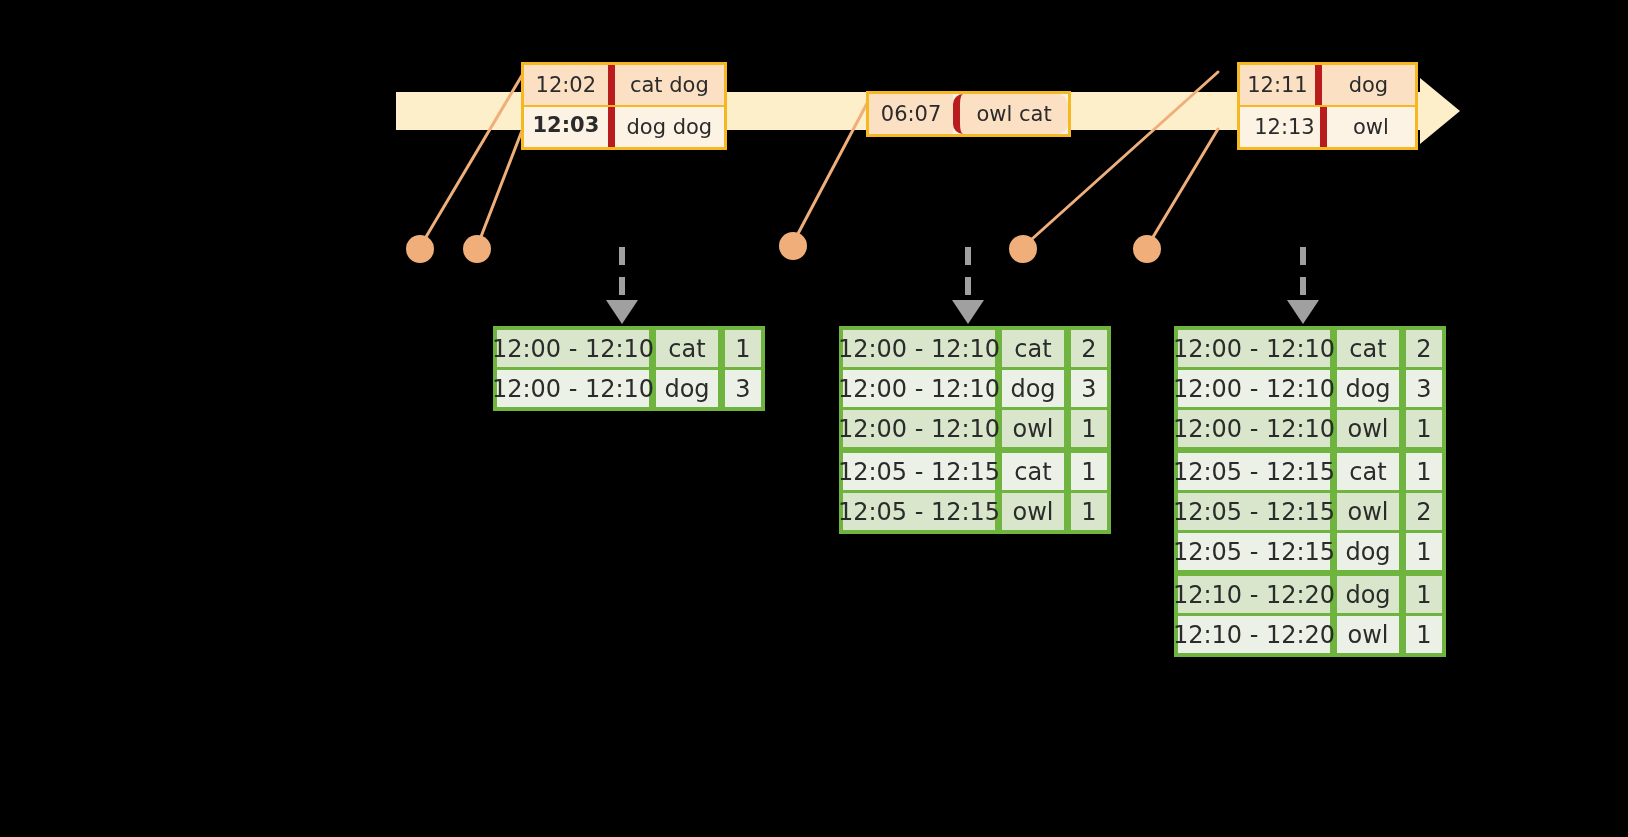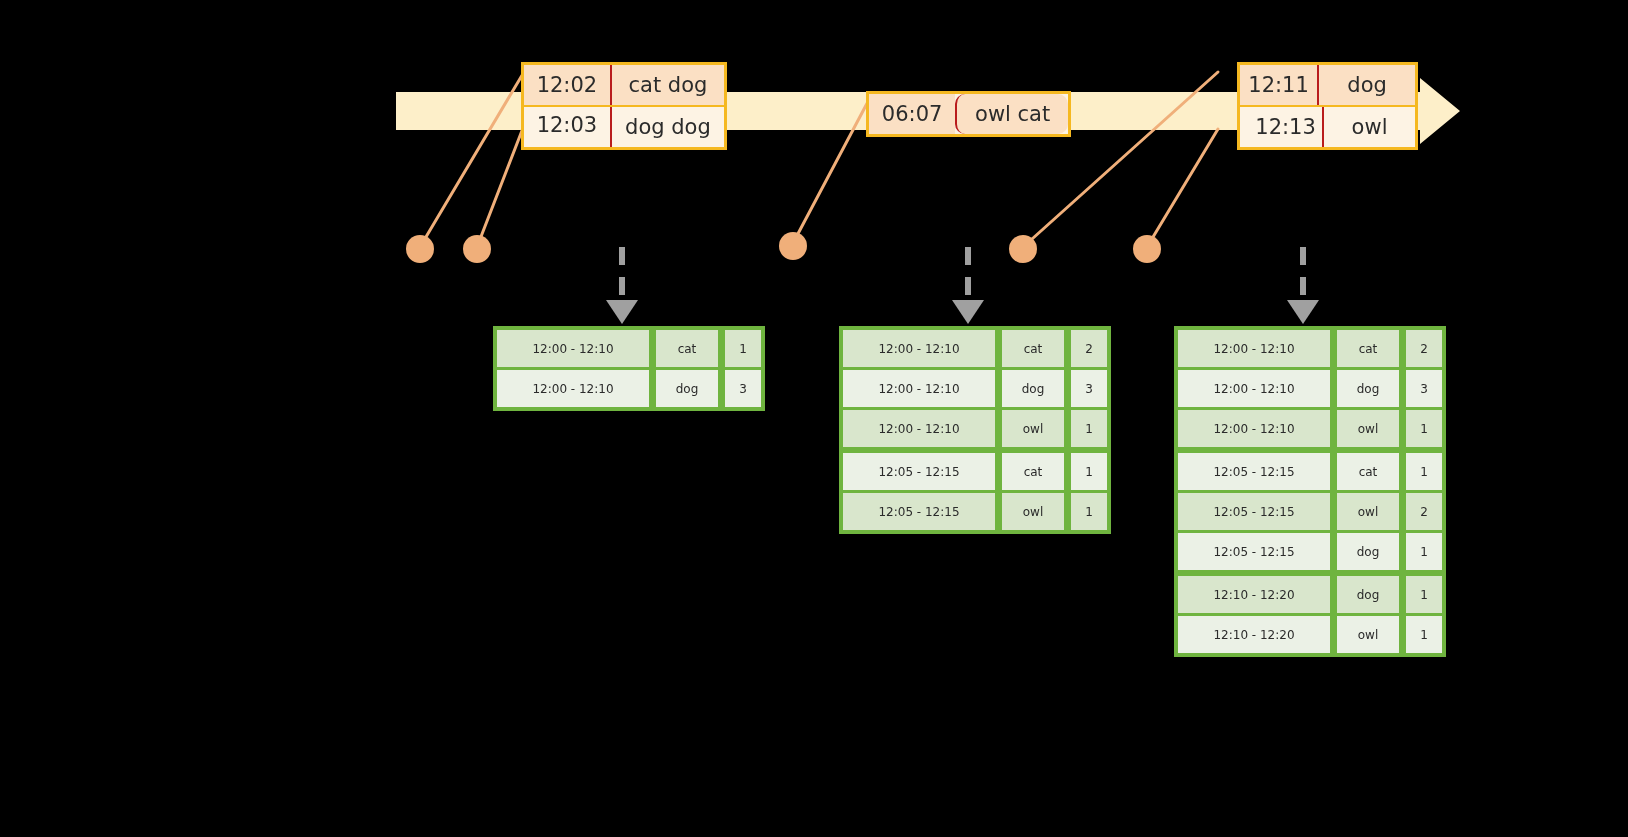--- a/index.html
+++ b/index.html
@@ -14,28 +14,28 @@
   
   .evt-group{position:absolute;border:3px solid #F5B820;box-sizing:border-box;
              background:#FDF3E4;display:flex;flex-direction:column;}
   .evt-row{display:flex;align-items:stretch;}
   .evt-row + .evt-row{border-top:2px solid #F5B820;}
   .evt-row.shade .evt-time,.evt-row.shade .evt-val{background:#FBE0C4;}
   .evt-time,.evt-val{
     display:flex;align-items:center;justify-content:center;
     font-size:21px;line-height:1;color:#2b2b2b;white-space:nowrap;
   }
-  .evt-val{border-left:2px solid #b91c1c;}
+  .evt-val{border-left:7px solid #b91c1c;}
 
   
   .agg{position:absolute;border:4px solid #6FB43F;box-sizing:border-box;background:#6FB43F;}
   .agg-row{display:flex;align-items:stretch;}
   .agg-cell{
     display:flex;align-items:center;justify-content:center;
-    font-size:12px;line-height:1;color:#2b2b2b;white-space:nowrap;
+    font-size:24px;line-height:1;color:#2b2b2b;white-space:nowrap;
     background:#EBF1E6;box-sizing:border-box;
   }
   .agg-row.alt .agg-cell{background:#D9E6CC;}
   .agg-cell.c-range{justify-content:center;}
   .agg-row{margin-bottom:3px;}
   .agg-row:last-child{margin-bottom:0;}
   .agg-cell + .agg-cell{margin-left:7px;}
   .agg-row.sep{margin-bottom:6px;}
 </style>
 </head>
@@ -78,21 +78,21 @@
       <polygon points="1287,296 1319,296 1303,320"></polygon>
     </g>
   </svg>
 
   <div class="evt-group" style="left:521px;top:58px;width:206px;">
     <div class="evt-row shade">
       <div class="evt-time" style="width:88px;height:40px;">12:02</div>
       <div class="evt-val" style="width:115px;height:40px;">cat dog</div>
     </div>
     <div class="evt-row">
-      <div class="evt-time" style="width:88px;height:36px;">12:03</div>
+      <div class="evt-time" style="width:88px;height:36px;font-weight:bold;">12:03</div>
       <div class="evt-val" style="width:115px;height:40px;">dog dog</div>
     </div>
   </div>
 
   <div class="evt-group" style="left:866px;top:87px;width:205px;">
     <div class="evt-row shade">
       <div class="evt-time" style="width:88px;height:40px;">06:07</div>
       <div class="evt-val" style="width:113px;height:40px;border-radius:10px;">owl cat</div>
     </div>
   </div>

